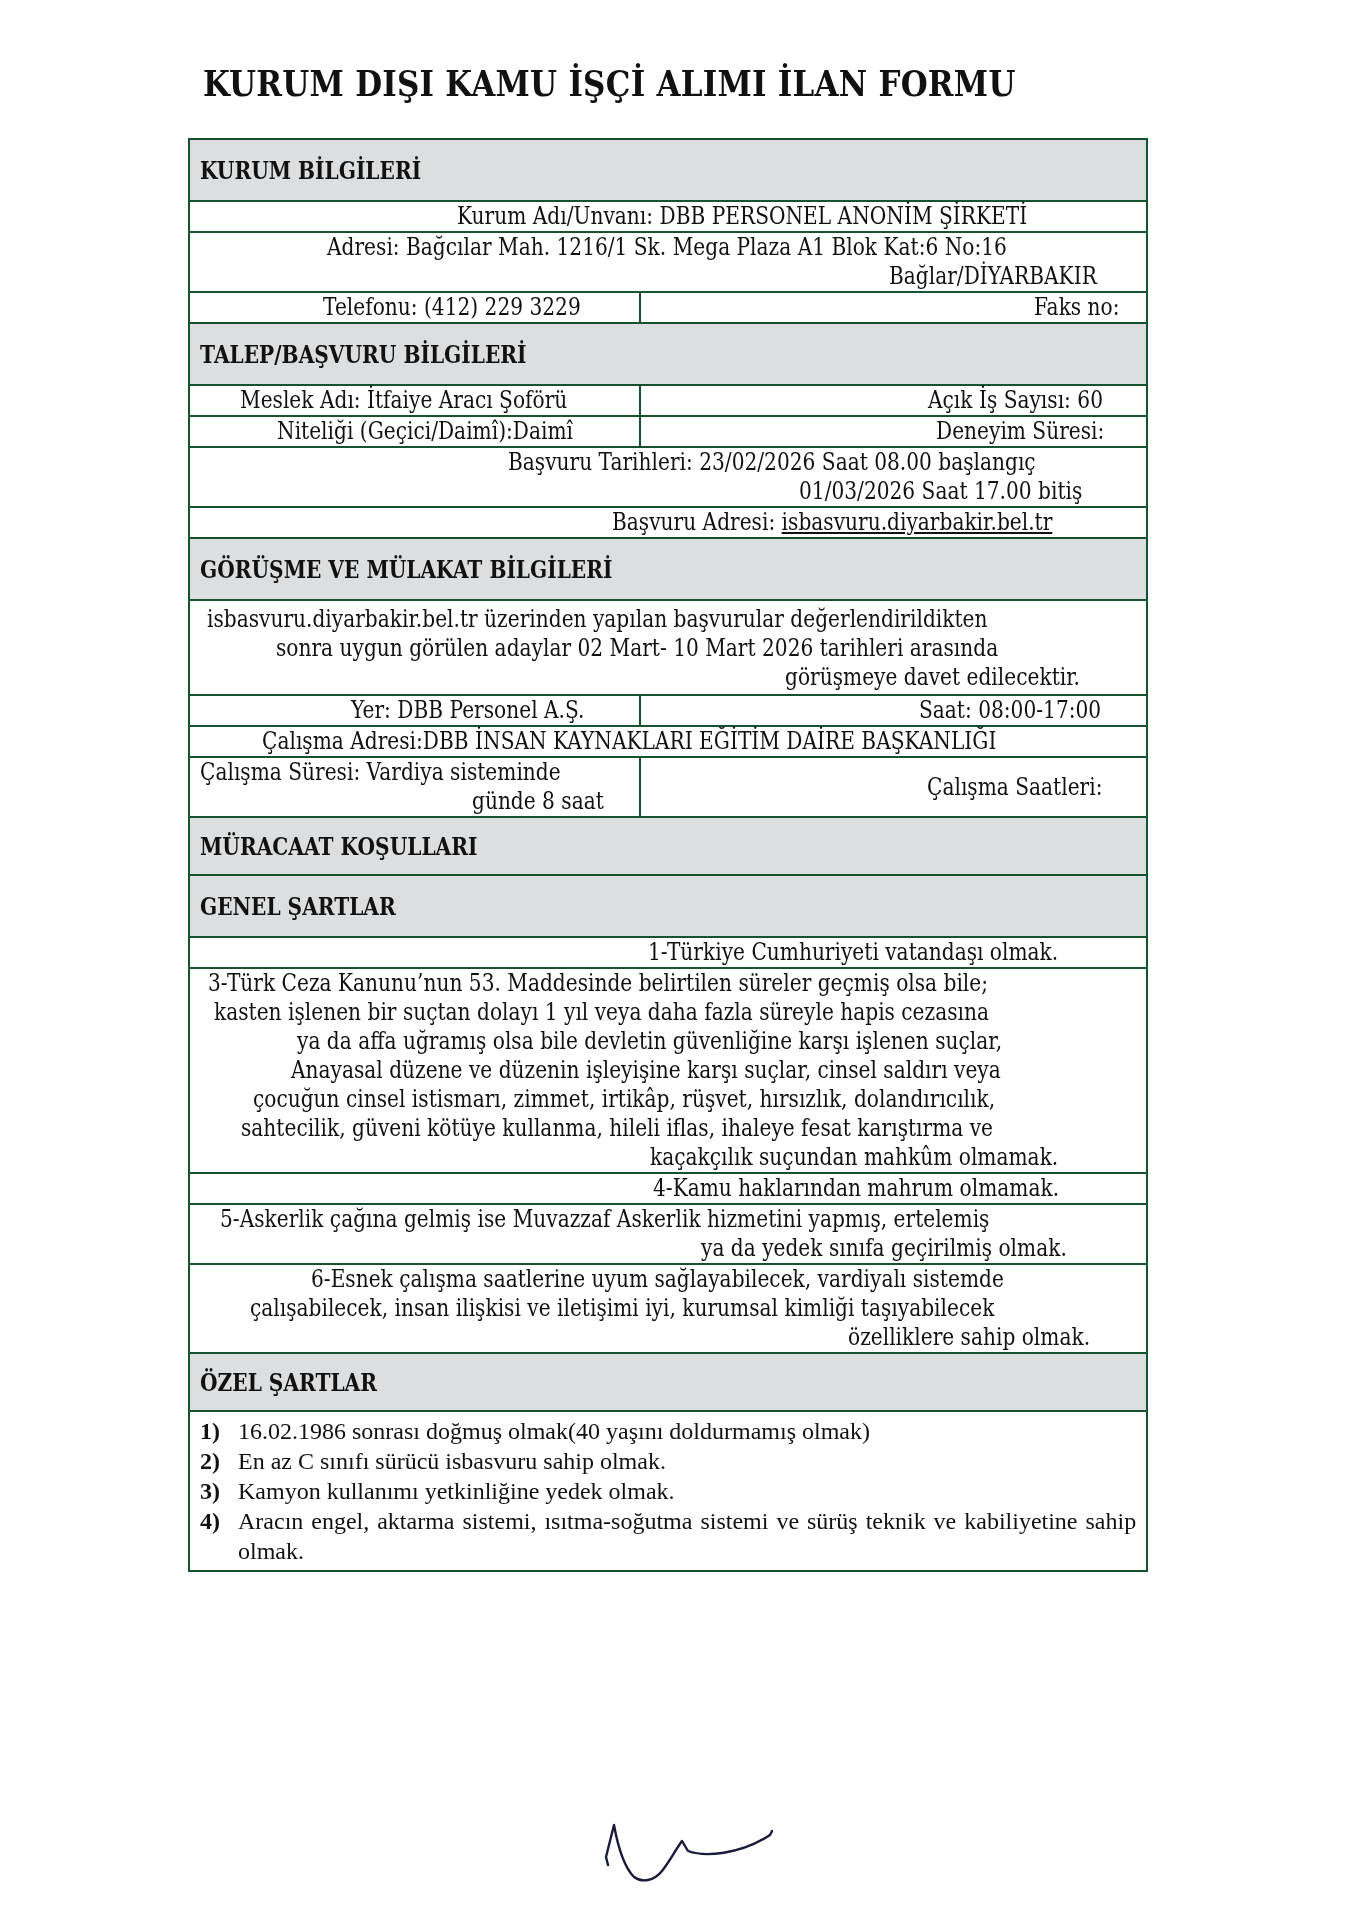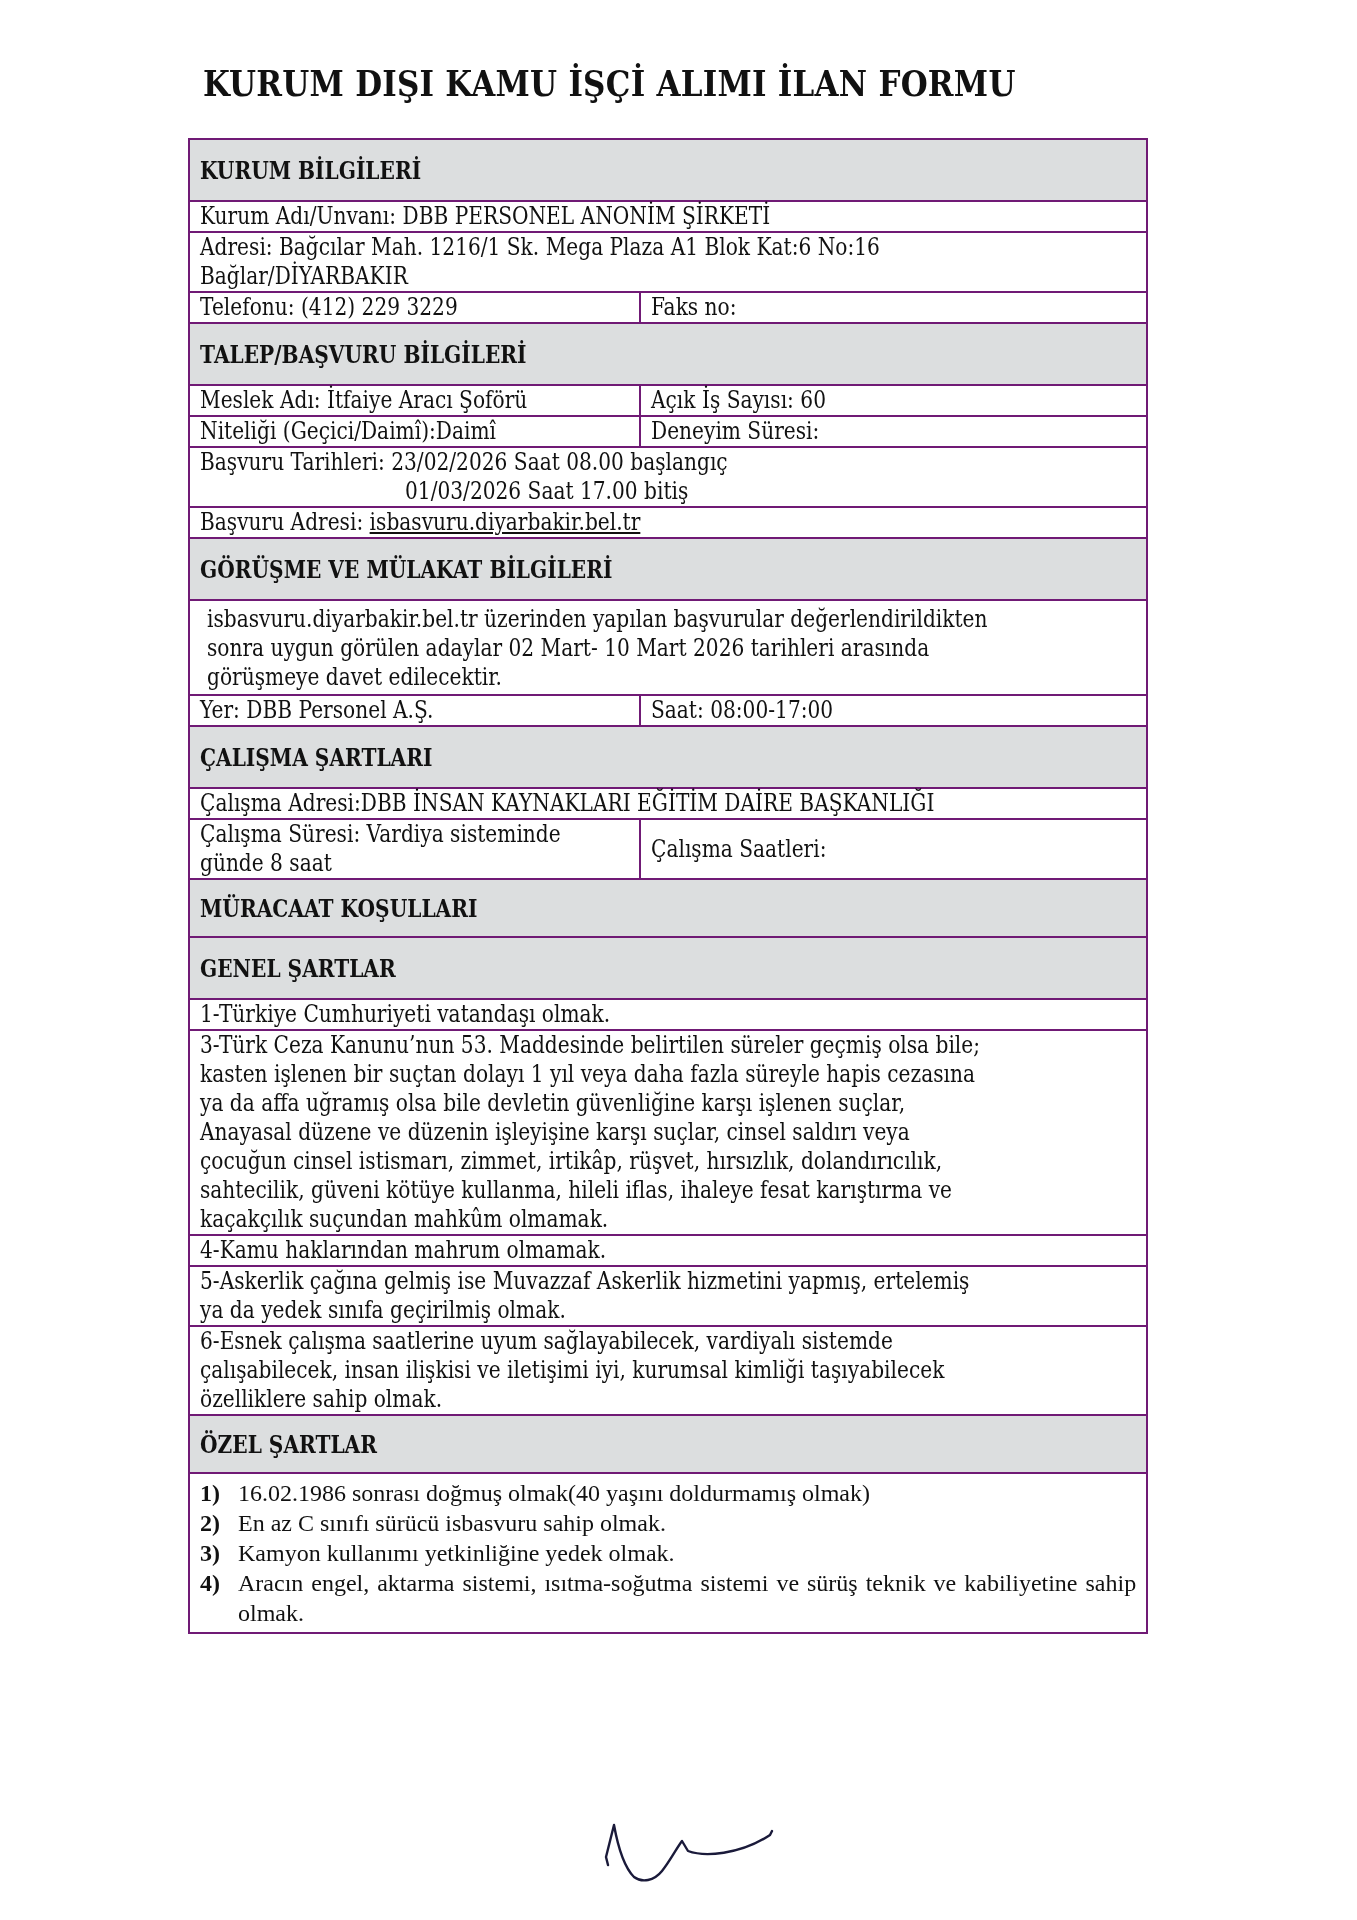--- a/index.html
+++ b/index.html
@@ -2,26 +2,26 @@
 <html><head>
 <meta charset="utf-8">
 <style>
   html, body { margin: 0; padding: 0; background: #ffffff; }
   body { width: 1357px; height: 1920px; position: relative; overflow: hidden;
          font-family: "Liberation Serif", "DejaVu Serif", serif; color: #111; }
   .title { position: absolute; left: 203px; top: 62px; font-size: 36px; font-weight: bold;
            letter-spacing: 0.3px; font-family: "DejaVu Serif", serif; transform: scaleX(0.86); transform-origin: left top; }
   .form { position: absolute; left: 188px; top: 138px; width: 913px; border: 2px solid #222;
           border-collapse: collapse; }
-  .form td { border: 2px solid #701a75; padding: 0 10px; font-size: 24px; line-height: 29px; vertical-align: middle;
+  .form td { border: 2px solid #14532d; padding: 0 10px; font-size: 24px; line-height: 29px; vertical-align: middle;
              font-family: "DejaVu Serif", serif; }
   .txt { display: inline-block; transform: scaleX(0.84); transform-origin: left center; white-space: nowrap; }
   .hdr td { background: #dcdedf; font-weight: bold; height: 60px; font-size: 24px; }
   .hdr.short td { height: 56px; }
-  .row td { height: 29px; }
+  .row td { height: 29px; text-align: right; }
   .split-left { width: 420px; }
   .link { text-decoration: underline; }
   .ozel td { padding: 4px 10px 4px 10px; font-family: "Liberation Serif", serif; font-size: 24px; }
   .ozel-list { list-style: none; margin: 0; padding: 0; }
   .ozel-list li { display: flex; line-height: 30px; }
   .ozel-list .num { width: 38px; font-weight: bold; flex: none; }
   .ozel-list .body { flex: 1; text-align: justify; }
   .center-line { padding-left: 205px; }
   .signature { position: absolute; left: 600px; top: 1795px; width: 200px; height: 100px; }
 </style>
@@ -81,23 +81,20 @@
     <span class="txt">isbasvuru.diyarbakir.bel.tr üzerinden yapılan başvurular değerlendirildikten</span><br>
     <span class="txt">sonra uygun görülen adaylar 02 Mart- 10 Mart 2026 tarihleri arasında</span><br>
     <span class="txt">görüşmeye davet edilecektir.</span>
   </td>
       </tr>
   <tr class="row">
     <td class="split-left"><span class="txt">Yer: DBB Personel A.Ş.</span></td>
     <td><span class="txt">Saat: 08:00-17:00</span></td>
   </tr>
 
-  <tr class="hdr">
-    <td colspan="2"><span class="txt">ÇALIŞMA ŞARTLARI</span></td>
-  </tr>
   <tr class="row">
         <td colspan="2"><span class="txt">Çalışma Adresi:DBB İNSAN KAYNAKLARI EĞİTİM DAİRE BAŞKANLIĞI</span></td>
       </tr>
   <tr class="row">
     <td class="split-left">
       <span class="txt">Çalışma Süresi: Vardiya sisteminde</span><br>
       <span class="txt">günde 8 saat</span>
     </td>
     <td><span class="txt">Çalışma Saatleri:</span></td>
   </tr>

